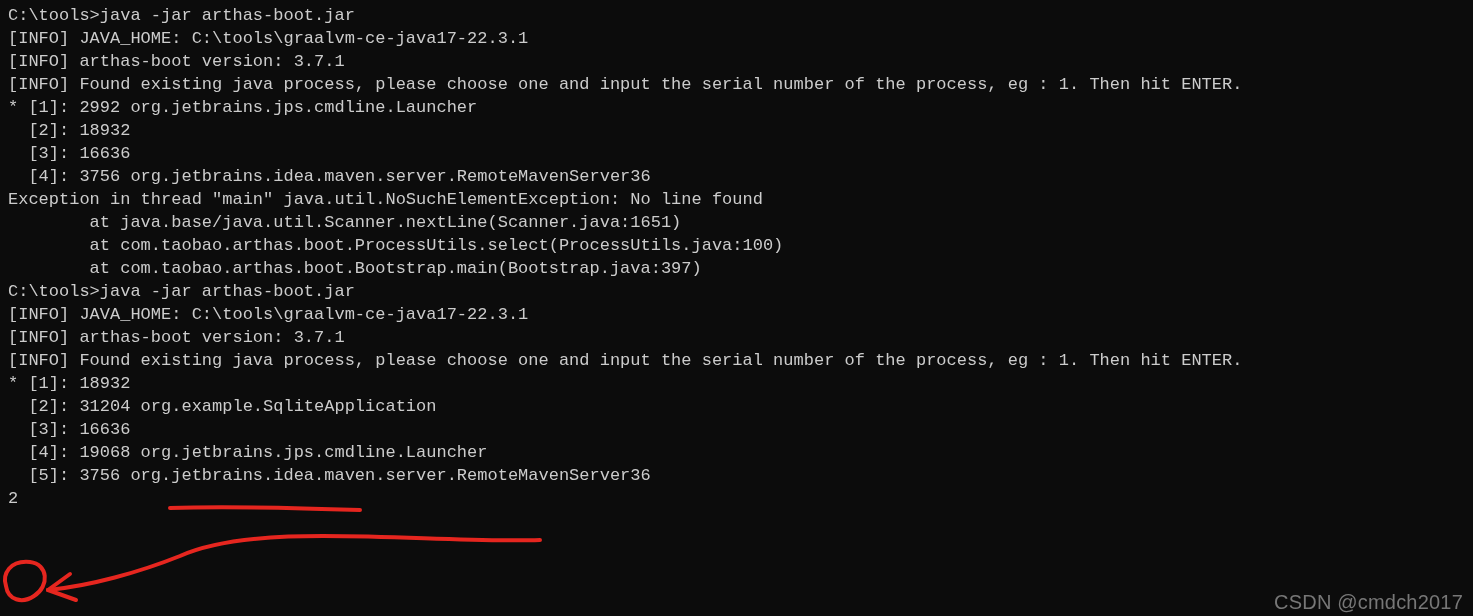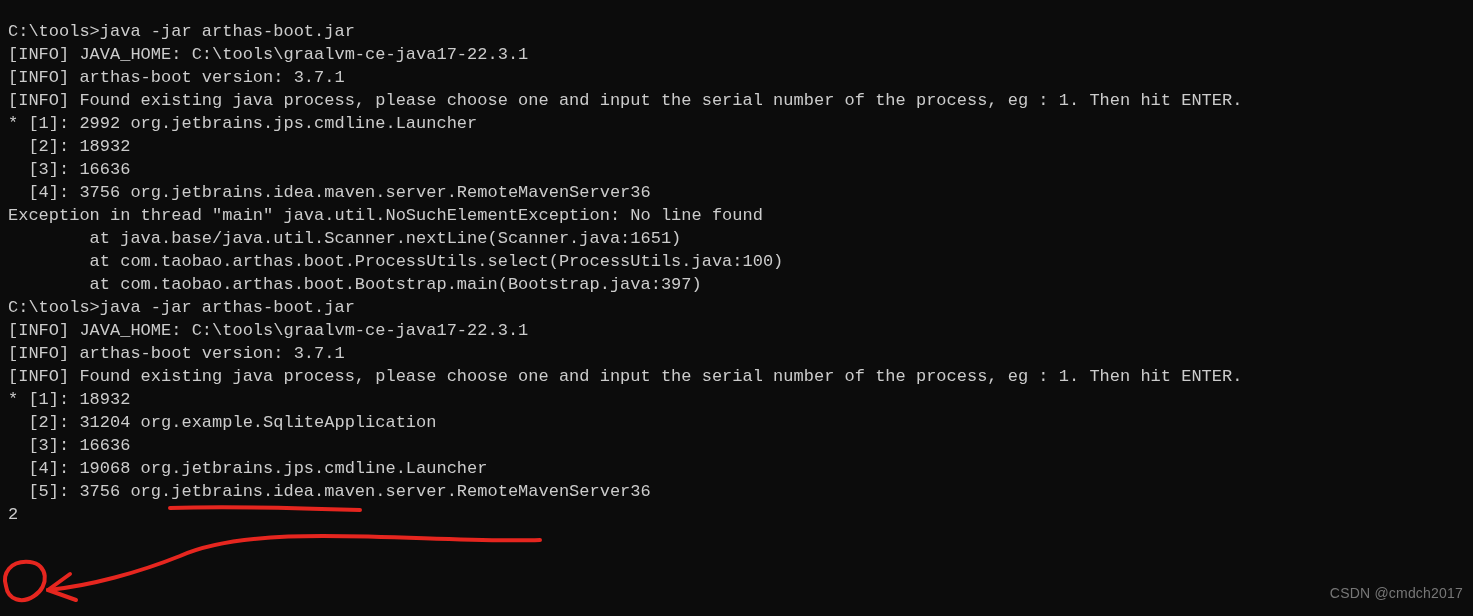--- a/index.html
+++ b/index.html
@@ -8,30 +8,30 @@
     height: 616px;
     background: #0c0c0c;
     color: #cccccc;
     font-family: "Consolas", "Courier New", monospace;
     font-size: 17px;
     line-height: 23px;
     overflow: hidden;
     position: relative;
   }
   .terminal {
-    padding: 20px 8px;
+    padding: 4px 8px;
     white-space: pre;
   }
   .line { white-space: pre; }
   .watermark {
     position: absolute;
     right: 10px;
-    bottom: 11px;
+    bottom: 2px;
     font-family: Arial, sans-serif;
-    font-size: 14px;
+    font-size: 20px;
     color: #777;
     letter-spacing: .2px;
     pointer-events: none;
   }
   .annot {
     position: absolute;
     left: 0;
     top: 0;
     pointer-events: none;
   }

